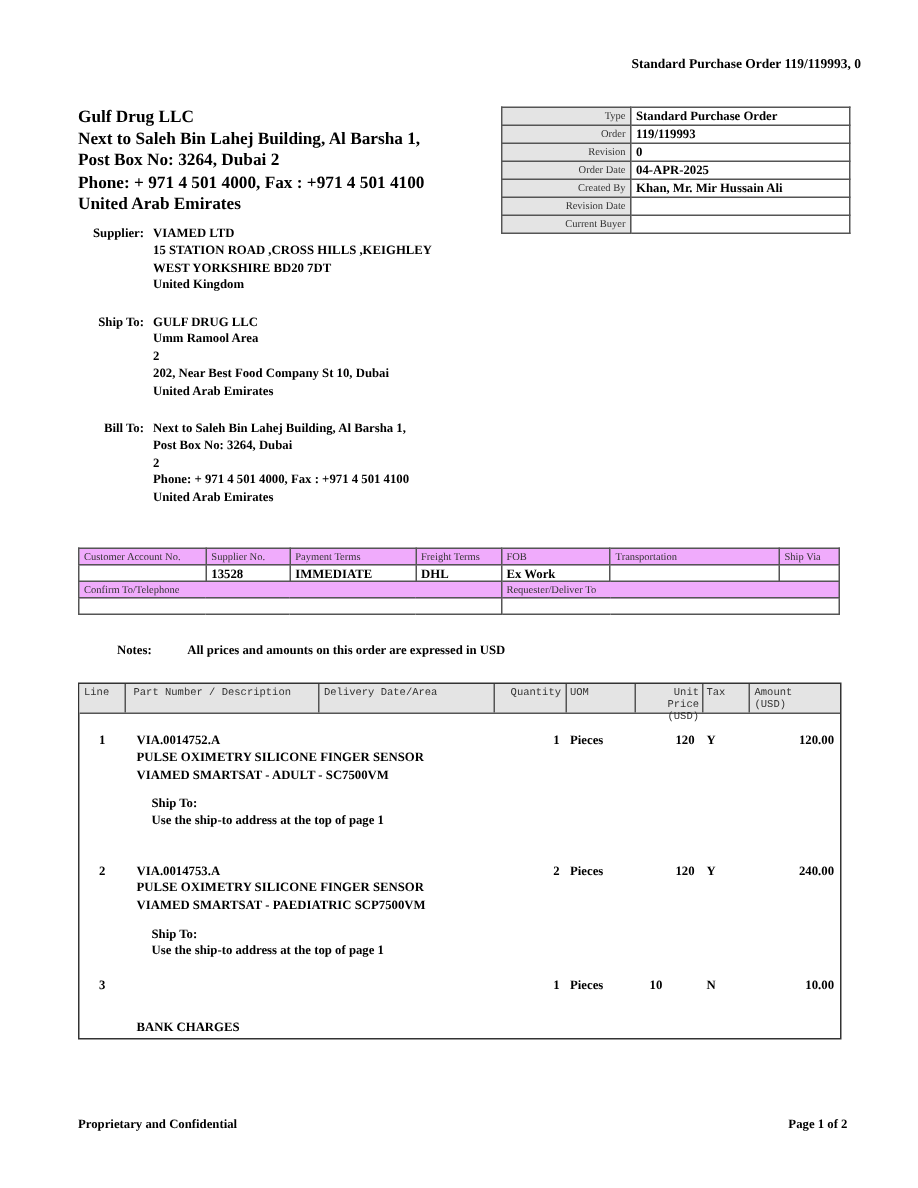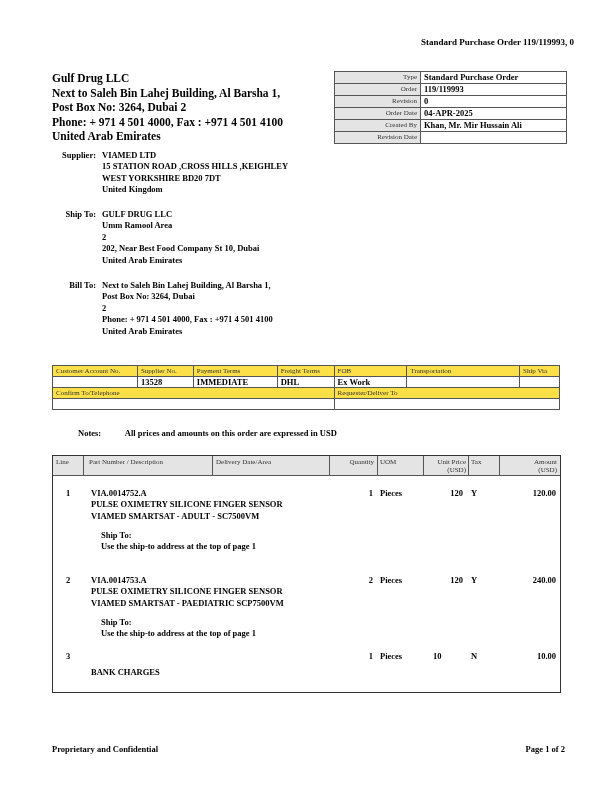--- a/index.html
+++ b/index.html
@@ -15,29 +15,29 @@
     table.info td { border: 1px solid #555; height: 11px; padding: 0 3px; line-height: 11px; }
     table.info td.lbl { background: #e4e4e4; text-align: right; width: 79px; color: #333; font-size: 7px; }
     table.info td.val { font-weight: bold; font-size: 8.5px; }
 
     .addr { font-size: 8.5px; line-height: 11.4px; }
     .addr .lab { position: absolute; text-align: right; width: 60px; left: 0; font-weight: bold; }
     .addr .lines { position: absolute; left: 66px; font-weight: bold; white-space: nowrap; }
 
     table.terms { position: absolute; left: 52px; top: 365px; width: 508px; border-collapse: collapse; font-size: 7px; }
     table.terms td { border: 1px solid #555; height: 10px; padding: 0 3px; line-height: 10px; white-space: nowrap; }
-    table.terms td.hd { background: #fde047; color: #333; }
+    table.terms td.hd { background: #f0abfc; color: #333; }
     table.terms td.v { font-weight: bold; font-size: 8.5px; }
 
     .notes { left: 78px; top: 428px; font-size: 8.5px; font-weight: bold; }
     .notes .nl { margin-right: 22px; }
 
     .lines-box { position: absolute; left: 52px; top: 455px; width: 507px; height: 236px; border: 1px solid #333; }
     .lines-head { position: absolute; left: 0; top: 0; width: 507px; height: 19px; background: #e4e4e4; border-bottom: 1px solid #555; font-size: 7px; color: #333; }
-    .lines-head span { position: absolute; top: 2px; line-height: 8px; }
+    .lines-head span { position: absolute; top: 2px; line-height: 8px; font-family: Liberation Mono, monospace; }
     .lines-head .sep { position: absolute; top: 0; height: 19px; border-left: 1px solid #555; }
     .row { position: absolute; left: 0; width: 507px; font-size: 8.5px; line-height: 11.4px; }
     .row .c { position: absolute; white-space: nowrap; }
   </style>
 </head>
 <body>
 
 <div class="abs doc-ref">Standard Purchase Order 119/119993,  0</div>
 
 <div class="abs company">
@@ -65,20 +65,24 @@
   <tr>
         <td class="lbl">Order Date</td>
         <td class="val">04-APR-2025</td>
       </tr>
   <tr>
         <td class="lbl">Created By</td>
         <td class="val">Khan, Mr. Mir Hussain Ali</td>
       </tr>
   <tr>
         <td class="lbl">Revision Date</td>
+        <td class="val"></td>
+      </tr>
+  <tr>
+        <td class="lbl">Current Buyer</td>
         <td class="val"></td>
       </tr>
 </tbody>
   </table>
 
 <div class="abs addr" style="left:36px; top:150px;">
   <div class="lab">Supplier:</div>
   <div class="lines">
     <div>VIAMED LTD</div>
     <div>15 STATION ROAD ,CROSS HILLS ,KEIGHLEY</div>
@@ -163,21 +167,21 @@
     <span style="left:163px">Delivery Date/Area</span>
     <div class="sep" style="left:276px"></div>
     <span style="left:279px; width:42px; text-align:right">Quantity</span>
     <div class="sep" style="left:324px"></div>
     <span style="left:327px">UOM</span>
     <div class="sep" style="left:370px"></div>
     <span style="left:372px; width:41px; text-align:right"><span style="position:static">Unit Price</span><br><span style="position:static">(USD)</span></span>
     <div class="sep" style="left:415px"></div>
     <span style="left:418px">Tax</span>
     <div class="sep" style="left:446px"></div>
-    <span style="left:450px; width:54px; text-align:right"><span style="position:static">Amount</span><br><span style="position:static">(USD)</span></span>
+    <span style="left:450px; width:54px; "><span style="position:static">Amount</span><br><span style="position:static">(USD)</span></span>
   </div>
 
   <div class="row b" style="top:32px">
     <span class="c" style="left:13px">1</span>
     <span class="c" style="left:38px">VIA.0014752.A</span>
     <span class="c" style="left:38px; top:11.4px">PULSE OXIMETRY SILICONE FINGER SENSOR</span>
     <span class="c" style="left:38px; top:22.8px">VIAMED SMARTSAT - ADULT - SC7500VM</span>
     <span class="c" style="left:300px; width:20px; text-align:right">1</span>
     <span class="c" style="left:327px">Pieces</span>
     <span class="c" style="left:380px; width:30px; text-align:right">120</span>
@@ -196,21 +200,21 @@
     <span class="c" style="left:327px">Pieces</span>
     <span class="c" style="left:380px; width:30px; text-align:right">120</span>
     <span class="c" style="left:418px">Y</span>
     <span class="c" style="left:450px; width:53px; text-align:right">240.00</span>
     <span class="c" style="left:48px; top:42px">Ship To:</span>
     <span class="c" style="left:48px; top:53.4px">Use the ship-to address at the top of page 1</span>
   </div>
 
   <div class="row b" style="top:195px">
     <span class="c" style="left:13px">3</span>
-    <span class="c" style="left:38px; top:16px">BANK CHARGES</span>
+    <span class="c" style="left:38px; top:28px">BANK CHARGES</span>
     <span class="c" style="left:300px; width:20px; text-align:right">1</span>
     <span class="c" style="left:327px">Pieces</span>
     <span class="c" style="left:380px; width:30px; text-align:left">10</span>
     <span class="c" style="left:418px">N</span>
     <span class="c" style="left:450px; width:53px; text-align:right">10.00</span>
   </div>
 </div>
 
 <div class="abs b" style="left:52px; top:744px; font-size:8.5px;">Proprietary and Confidential</div>
 <div class="abs b" style="right:47px; top:744px; font-size:8.5px;">Page 1 of 2</div>

